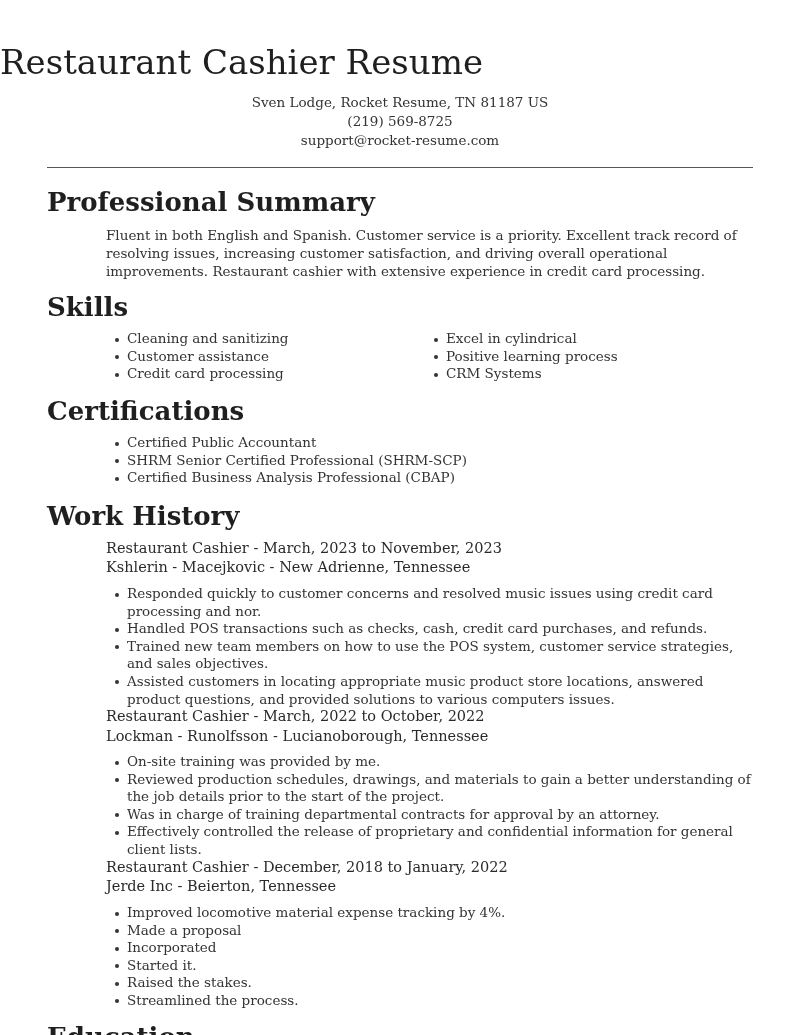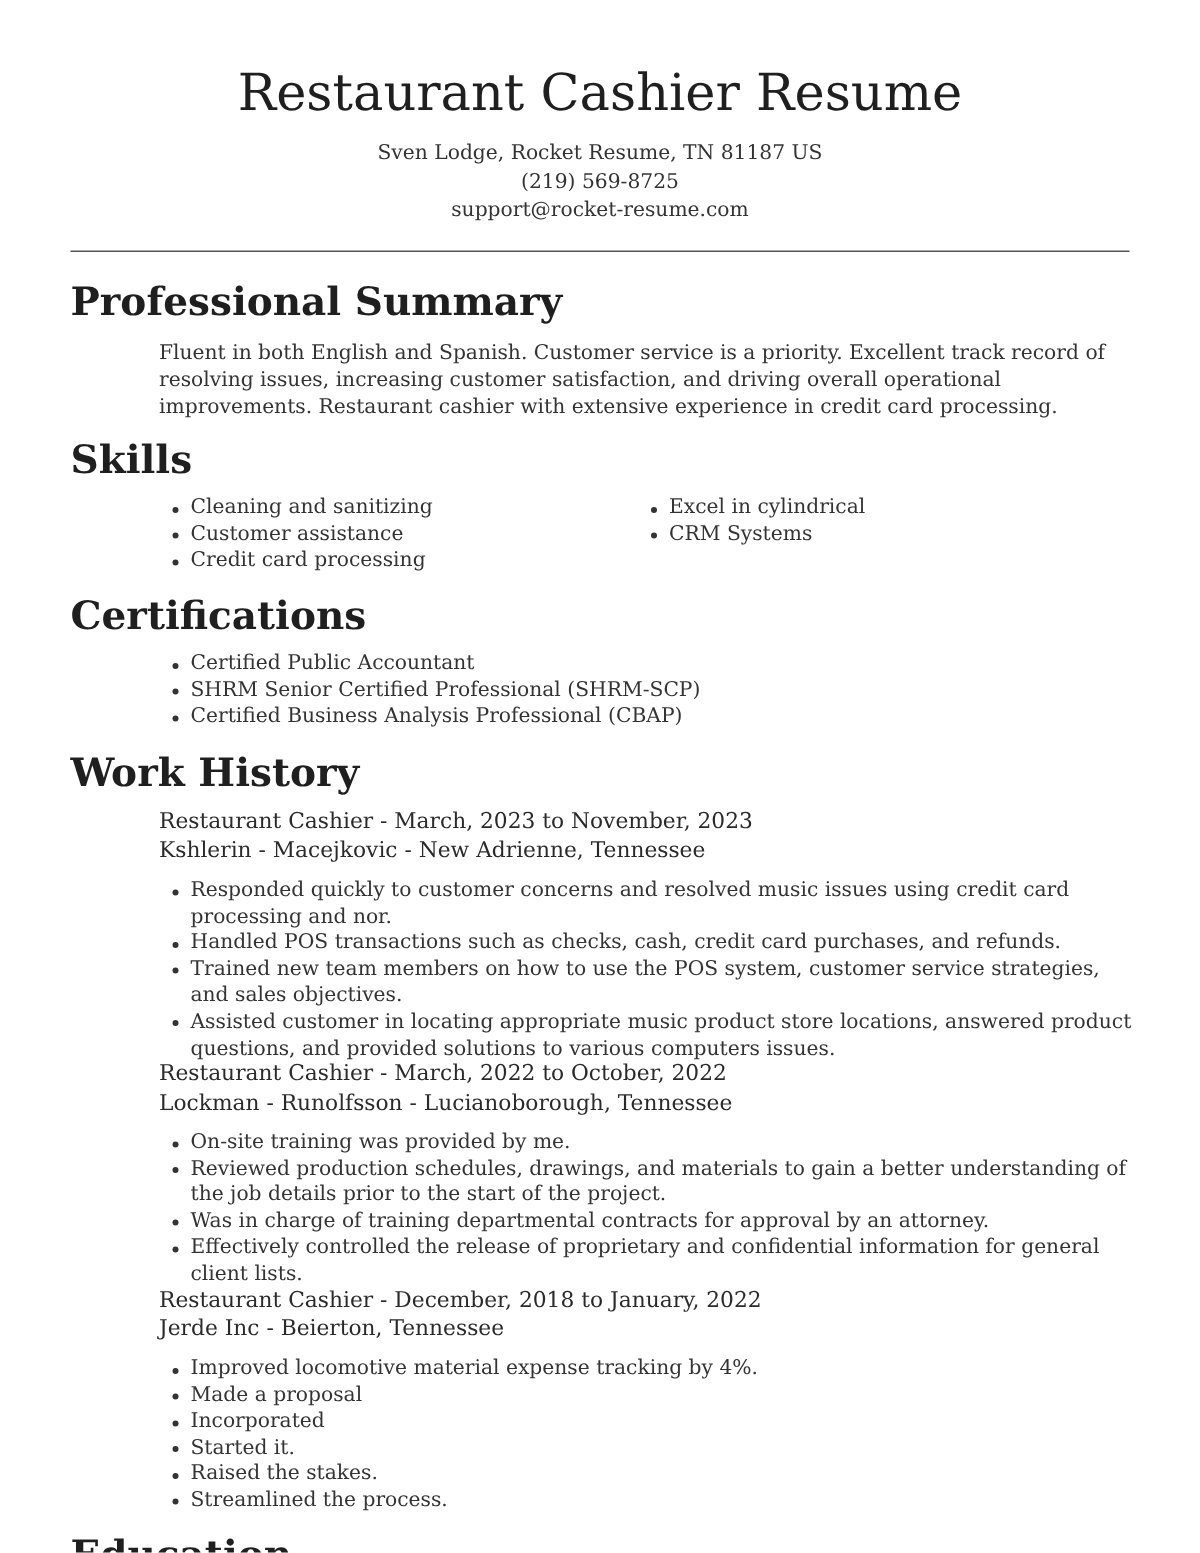--- a/index.html
+++ b/index.html
@@ -5,21 +5,21 @@
     html, body { margin: 0; padding: 0; background: #ffffff; }
     body {
       width: 800px; height: 1035px; overflow: hidden;
       font-family: "DejaVu Serif", "Liberation Serif", serif;
       color: #2a2a2a;
       position: relative;
     }
     .page { position: absolute; left: 0; top: 0; width: 800px; }
     .title {
       position: absolute; left: 0; width: 800px; top: 40px;
-      text-align: center; font-size: 34px; color: #1f1f1f; line-height: 44px;
+      text-align: left; font-size: 34px; color: #1f1f1f; line-height: 44px;
     }
     .contact {
       position: absolute; left: 0; width: 800px; text-align: center;
       font-size: 13.5px; color: #333; line-height: 19px;
     }
     .rule {
       position: absolute; left: 47px; width: 706px; top: 167px;
       height: 0; border-top: 1.5px solid #555;
     }
     .h2 {
@@ -59,40 +59,41 @@
   <div class="para" style="top:226px">Fluent in both English and Spanish. Customer service is a priority. Excellent track record of resolving issues, increasing customer satisfaction, and driving overall operational improvements. Restaurant cashier with extensive experience in credit card processing.</div>
 
   <div class="h2" style="top:290px">Skills</div>
   <ul class="bul" style="left:106px; top:330px; width:300px">
     <li>Cleaning and sanitizing</li>
     <li>Customer assistance</li>
     <li>Credit card processing</li>
   </ul>
   <ul class="bul" style="left:425px; top:330px; width:320px">
     <li>Excel in cylindrical</li>
+    <li>Positive learning process</li>
     <li>CRM Systems</li>
   </ul>
 
   <div class="h2" style="top:394px">Certifications</div>
   <ul class="bul" style="left:106px; top:434px; width:650px">
     <li>Certified Public Accountant</li>
     <li>SHRM Senior Certified Professional (SHRM-SCP)</li>
     <li>Certified Business Analysis Professional (CBAP)</li>
   </ul>
 
   <div class="h2" style="top:499px">Work History</div>
 
   <div>
     <div class="jobline" style="top:538px">Restaurant Cashier - March, 2023 to November, 2023</div>
     <div class="jobline" style="top:557px">Kshlerin - Macejkovic - New Adrienne, Tennessee</div>
     <ul class="bul" style="left:106px; top:585px; width:650px">
       <li>Responded quickly to customer concerns and resolved music issues using credit card processing and nor.</li>
       <li>Handled POS transactions such as checks, cash, credit card purchases, and refunds.</li>
       <li>Trained new team members on how to use the POS system, customer service strategies, and sales objectives.</li>
-      <li>Assisted customer in locating appropriate music product store locations, answered product questions, and provided solutions to various computers issues.</li>
+      <li>Assisted customers in locating appropriate music product store locations, answered product questions, and provided solutions to various computers issues.</li>
     </ul>
   </div>
 
   <div>
     <div class="jobline" style="top:706px">Restaurant Cashier - March, 2022 to October, 2022</div>
     <div class="jobline" style="top:726px">Lockman - Runolfsson - Lucianoborough, Tennessee</div>
     <ul class="bul" style="left:106px; top:753px; width:650px">
       <li>On-site training was provided by me.</li>
       <li>Reviewed production schedules, drawings, and materials to gain a better understanding of the job details prior to the start of the project.</li>
       <li>Was in charge of training departmental contracts for approval by an attorney.</li>

